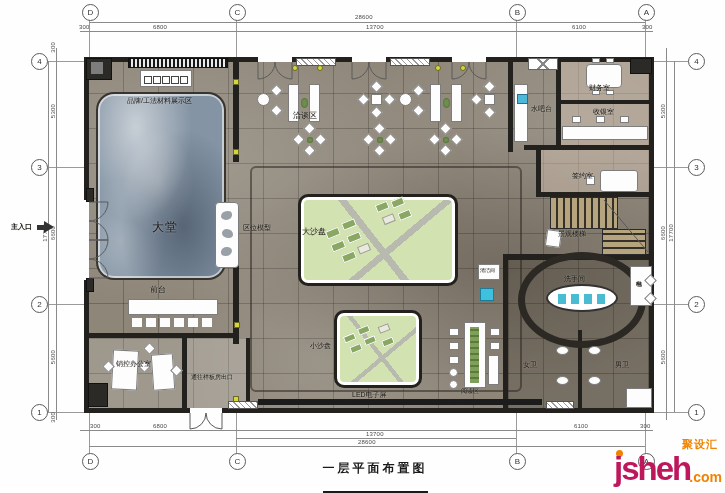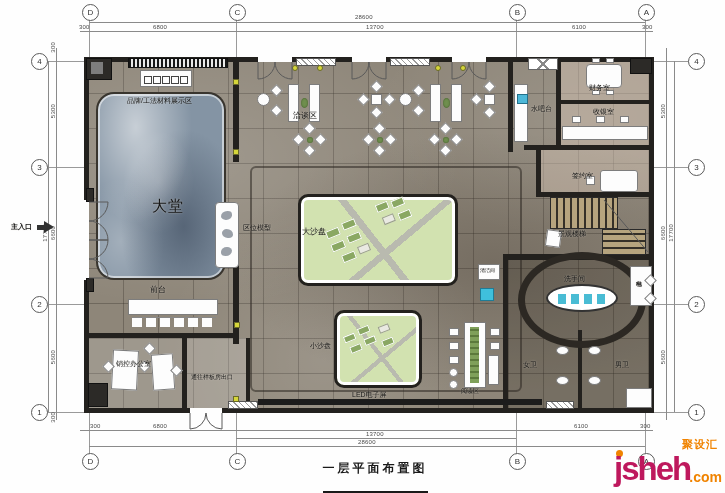--- a/index.html
+++ b/index.html
@@ -343,21 +343,21 @@
       <path d="M604,200 L648,252"></path>
     </g>
   </svg>
 
   <div class="lbl" style="left:127px;top:97px">品牌/工法材料展示区</div>
   <div class="lbl" style="left:293px;top:112px;font-size:8px">洽谈区</div>
   <div class="lbl" style="left:531px;top:105px">水吧台</div>
   <div class="lbl" style="left:589px;top:84px">财务室</div>
   <div class="lbl" style="left:593px;top:108px">收银室</div>
   <div class="lbl" style="left:572px;top:172px">签约室</div>
-  <div class="lbl" style="left:152px;top:198px;font-size:15px;letter-spacing:1px">大堂</div>
+  <div class="lbl" style="left:152px;top:221px;font-size:12px;letter-spacing:1px">大堂</div>
   <div class="lbl" style="left:243px;top:224px">区位模型</div>
   <div class="lbl" style="left:302px;top:228px;font-size:8px">大沙盘</div>
   <div class="lbl" style="left:150px;top:286px;font-size:8px">前台</div>
   <div class="lbl" style="left:558px;top:230px">景观楼梯</div>
   <div class="lbl" style="left:564px;top:275px">洗手间</div>
   <div class="lbl lblv" style="left:636px;top:276px;font-size:6px">电梯</div>
   <div class="lbl" style="left:310px;top:342px">小沙盘</div>
   <div class="lbl" style="left:116px;top:360px">销控办公室</div>
   <div class="lbl" style="left:191px;top:374px;font-size:6px">通往样板房出口</div>
   <div class="lbl" style="left:352px;top:391px">LED电子屏</div>

